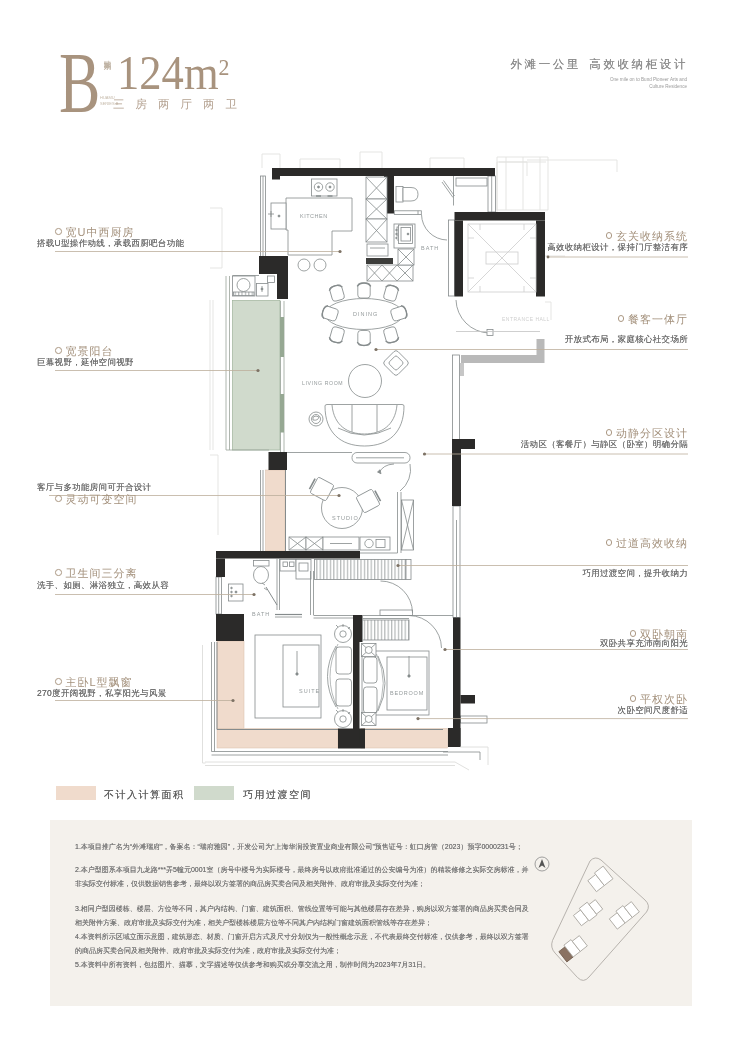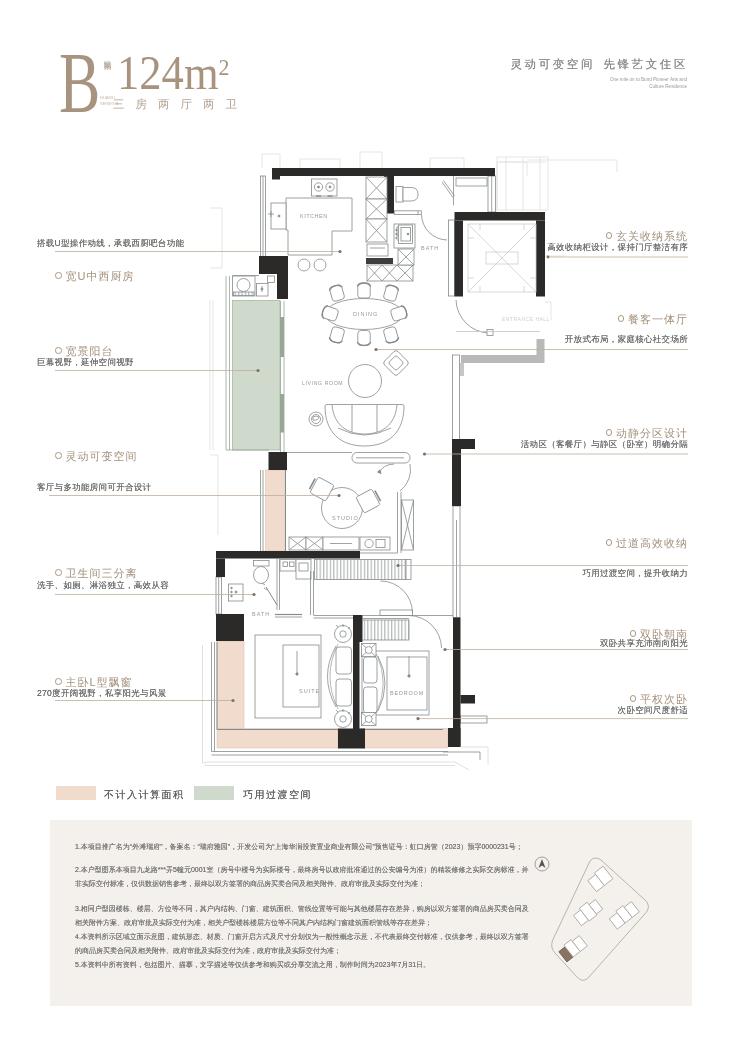--- a/index.html
+++ b/index.html
@@ -17,21 +17,21 @@
 <div class="abs" style="left:59px;top:40px;font-family:'Liberation Serif',serif;font-size:86px;line-height:86px;color:#a8937e;transform:scale(0.72,1);transform-origin:0 0;">B</div>
 
 <div class="abs" style="left:103px;top:54px;width:9px;font-size:7.5px;line-height:9px;color:#bcaf9f;writing-mode:vertical-rl;letter-spacing:1px;">臻邸系列</div>
 
 <div class="abs" style="left:100px;top:95px;font-size:4px;line-height:5.5px;color:#c4b8a8;">HUAMU<br>SERIES B</div>
 
 <div class="abs" style="left:117px;top:43px;font-family:'Liberation Serif',serif;font-size:49px;line-height:49px;color:#a8937e;transform:scale(0.91,1);transform-origin:0 0;">124m<span style="font-size:24px;vertical-align:14px;">2</span></div>
 
 <div class="abs" style="left:113px;top:97px;font-size:11.5px;color:#b4a190;letter-spacing:11px;">三房两厅两卫</div>
 
-<div class="abs" style="right:52px;top:57px;font-size:11.5px;color:#8d8d8d;letter-spacing:2.6px;text-shadow:0 0 0.5px #8d8d8d;white-space:nowrap;">灵动可变空间 先锋艺文住区</div>
+<div class="abs" style="right:52px;top:57px;font-size:11.5px;color:#8d8d8d;letter-spacing:2.6px;text-shadow:0 0 0.5px #8d8d8d;white-space:nowrap;">外滩一公里 高效收纳柜设计</div>
 
 <div class="abs" style="right:53px;top:76px;font-size:4.6px;line-height:7px;color:#9a9a9a;text-align:right;">One mile on to Bund Pioneer Arts and<br>Culture Residence</div>
 
 <svg class="abs" style="left:0;top:0;" width="740" height="1052" viewBox="0 0 740 1052" fill="none">
 <defs>
 <pattern id="vs" width="3.4" height="8" patternUnits="userSpaceOnUse">
 <rect width="3.4" height="8" fill="#ffffff"></rect>
 <line x1="0.7" y1="0" x2="0.7" y2="8" stroke="#858b8c" stroke-width="0.8"></line>
 </pattern>
 </defs>
@@ -592,27 +592,27 @@
         <circle cx="445" cy="649.5" r="1.6" fill="#7d7265" stroke="none"></circle>
       </g>
 
 <g stroke="#bdae9c" stroke-width="0.8">
         <line x1="418" y1="718.6" x2="688" y2="718.6"></line>
         <circle cx="418" cy="718.6" r="1.6" fill="#7d7265" stroke="none"></circle>
       </g>
 </g>
 </svg>
 
-<div class="ltit" style="top:225px;margin-top:44px;"><span class="ring"></span>宽U中西厨房</div>
+<div class="ltit" style="top:225px;"><span class="ring"></span>宽U中西厨房</div>
 <div class="lsub" style="top:238px;">搭载U型操作动线，承载西厨吧台功能</div>
 
 <div class="ltit" style="top:344px;"><span class="ring"></span>宽景阳台</div>
 <div class="lsub" style="top:357px;">巨幕视野，延伸空间视野</div>
 
-<div class="ltit" style="top:449px;font-family:Liberation Mono, monospace;"><span class="ring"></span>灵动可变空间</div>
+<div class="ltit" style="top:492px;font-family:Liberation Mono, monospace;"><span class="ring"></span>灵动可变空间</div>
 <div class="lsub" style="top:482px;">客厅与多功能房间可开合设计</div>
 
 <div class="ltit" style="top:566px;"><span class="ring"></span>卫生间三分离</div>
 <div class="lsub" style="top:580px;text-align:right;">洗手、如厕、淋浴独立，高效从容</div>
 
 <div class="ltit" style="top:675px;"><span class="ring"></span>主卧L型飘窗</div>
 <div class="lsub" style="top:688px;">270度开阔视野，私享阳光与风景</div>
 
 <div class="rtit" style="top:229px;"><span class="ring"></span>玄关收纳系统</div>
 <div class="rsub" style="top:242px;">高效收纳柜设计，保持门厅整洁有序</div>

